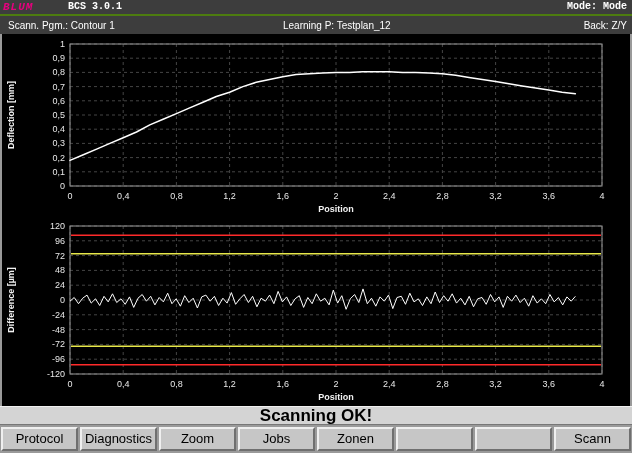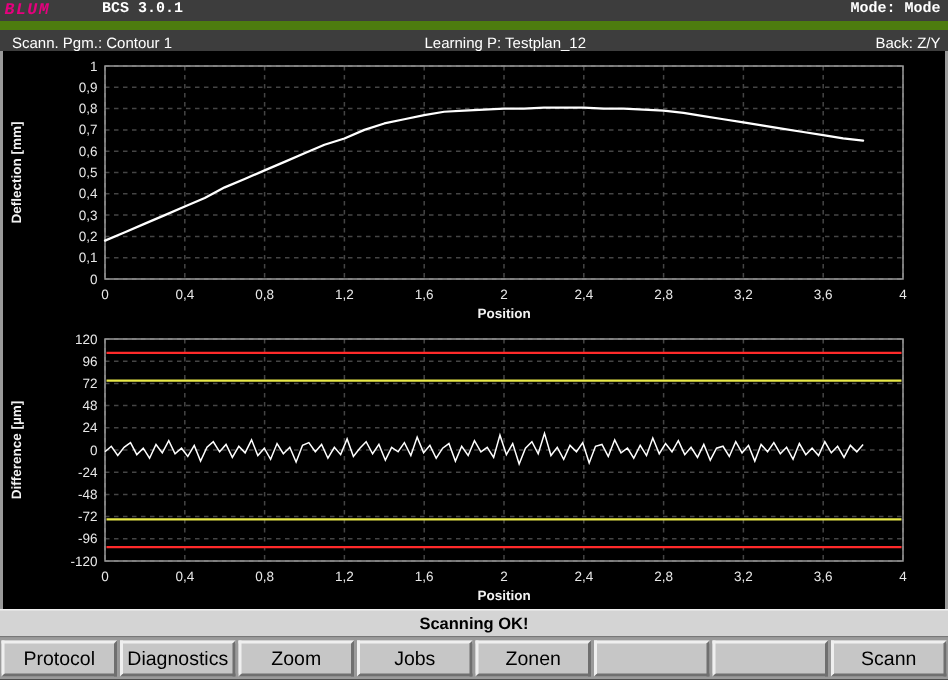--- a/index.html
+++ b/index.html
@@ -8,37 +8,37 @@
     position:relative;
     background:#9a9a9a;
     font-family:"Liberation Sans", sans-serif;
     overflow:hidden;
   }
   #header {
     position:absolute; top:0; left:0; width:632px; height:34px;
     background:#3d3d3d; color:#fff;
   }
   .hrow1 { position:absolute; top:0; left:0; width:100%; height:14px; line-height:14px; font-size:10px;font-family:Liberation Mono, monospace; }
-  .hrow2 { position:absolute; top:14px; left:0; width:100%; height:16px; line-height:20px; font-size:10px; border-top:6px solid #4d7c0f; }
+  .hrow2 { position:absolute; top:14px; left:0; width:100%; height:16px; line-height:20px; font-size:10px; border-top:2px solid #4d7c0f; }
   .logo { position:absolute; left:3px; top:0; color:#e6007e; font-weight:bold; font-style:italic; font-size:11px; letter-spacing:1px; }
   .apptitle { position:absolute; left:68px; top:0; font-weight:bold; }
   .mode { position:absolute; right:5px; top:0; font-weight:bold; }
   .scanpgm { position:absolute; left:8px; top:0; }
   .learning { position:absolute; left:283px; top:0; }
   .axis { position:absolute; right:5px; top:0; }
   #main {
     position:absolute; top:34px; left:2px; width:628px; height:372px;
     background:#000;
   }
   #chart1 { position:absolute; top:2px; left:0; }
   #chart2 { position:absolute; top:186px; left:0; }
   #statusbar {
     position:absolute; top:406px; left:0; width:632px; height:19px;
     background:#d4d4d4; border-top:1px solid #f0f0f0; border-bottom:1px solid #777;
-    text-align:center; line-height:18px; font-size:11px; font-weight:bold; color:#000;
+    text-align:center; line-height:18px; font-size:17px; font-weight:bold; color:#000;
   }
   #buttonrow {
     position:absolute; top:427px; left:0; width:632px; height:24px;
     display:flex; gap:2px; padding:0 1px;
   }
   .fkey {
     flex:1; background:#c6c6c6; color:#000; font-size:13px;
     font-family:Liberation Sans, sans-serif;
     border-top:2px solid #efefef; border-left:2px solid #efefef;
     border-right:2px solid #6f6f6f; border-bottom:2px solid #6f6f6f;

